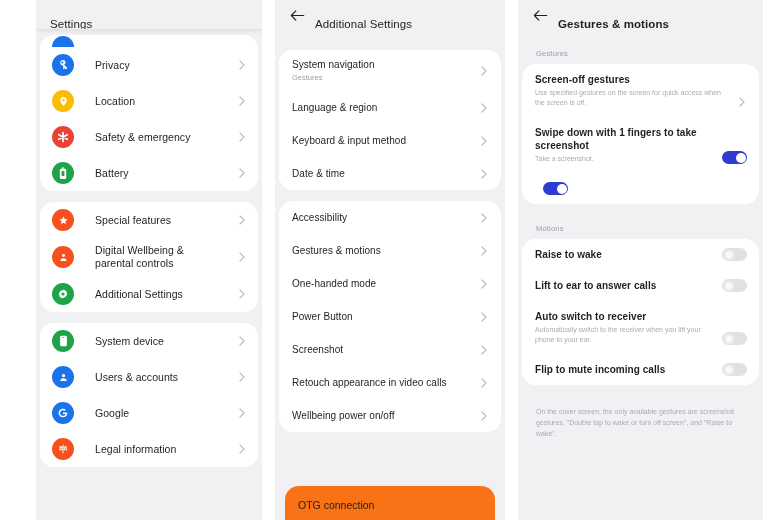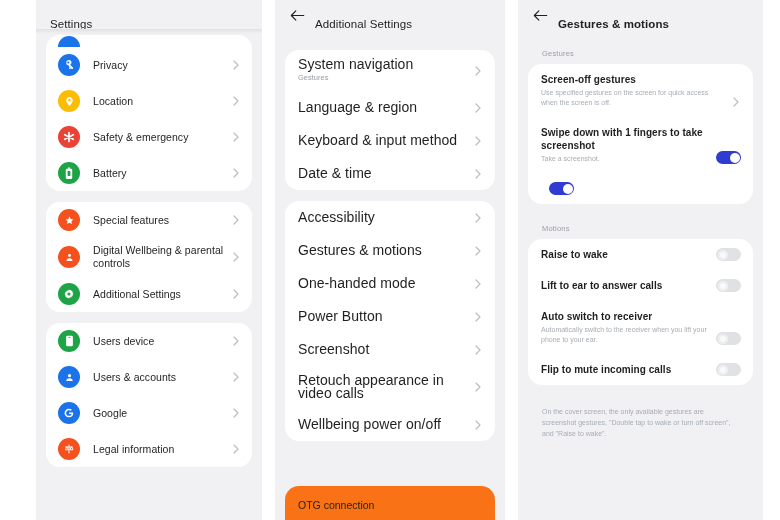--- a/index.html
+++ b/index.html
@@ -57,38 +57,39 @@
   .back-arrow {
     width: 17px; height: 17px;
     margin-right: 9px;
     flex: 0 0 auto;
     display: flex; align-items: center; justify-content: center;
   }
   .back-arrow svg { display: block; }
 
   .panel-body {
     position: relative;
-    padding: 0 10px;
+    padding: 0 4px;
   }
 
   
   .card {
     background: #ffffff;
     border-radius: 14px;
     margin-bottom: 11px;
     overflow: hidden;
   }
 
   
   .row {
     display: flex;
     align-items: center;
     min-height: 36px;
     padding: 7px 11px 7px 12px;
     position: relative;
+    gap: 8px;
   }
   .row-ico {
     width: 22px; height: 22px;
     border-radius: 50%;
     flex: 0 0 auto;
     margin-right: 13px;
     display: flex; align-items: center; justify-content: center;
     color: #fff;
   }
   .row-ico svg { display:block; }
@@ -111,21 +112,21 @@
     margin-left: 6px;
     opacity: .42;
   }
   .chev svg { display:block; }
 
   
   .row-left { min-height: 36px; padding: 6px 11px 6px 12px; }
 
   
   .row-mid { min-height: 33px; padding: 8px 12px 8px 13px; }
-  .row-mid .row-label { font-weight: 400; font-size: 14px; color:#1f1f1f; }
+  .row-mid .row-label { font-weight: 400; font-size: 10px; color:#1f1f1f; }
 
   
   .row-right { min-height: 30px; padding: 9px 12px 9px 13px; align-items: flex-end; }
   .row-right .row-label {
     font-weight: 700;
     font-size: 10px;
     color: #1f1f1f;
     line-height: 13px;
   }
   .row-right .row-sub {
@@ -347,21 +348,21 @@
 
       <div class="card">
         <div class="row row-left">
           <span class="row-ico" style="background:#1ea446;">
             <svg width="9" height="12" viewBox="0 0 12 17" fill="none">
                 <rect x="1.2" y="1" width="9.6" height="15" rx="2" fill="#fff"></rect>
                 <rect x="4.4" y="3.2" width="3.2" height="1" rx=".5" fill="#1ea446"></rect>
               </svg>
           </span>
           <div class="row-text">
-            <div class="row-label">Users device</div>
+            <div class="row-label">System device</div>
           </div>
           <span class="chev">
             <svg width="10" height="12" viewBox="0 0 10 12" fill="none">
                 <path d="M3 2l4 4-4 4" stroke="#5f6368" stroke-width="1.2" stroke-linecap="round" stroke-linejoin="round"></path>
               </svg>
           </span>
         </div>
 
         <div class="row row-left">
           <span class="row-ico" style="background:#1a73e8;">

